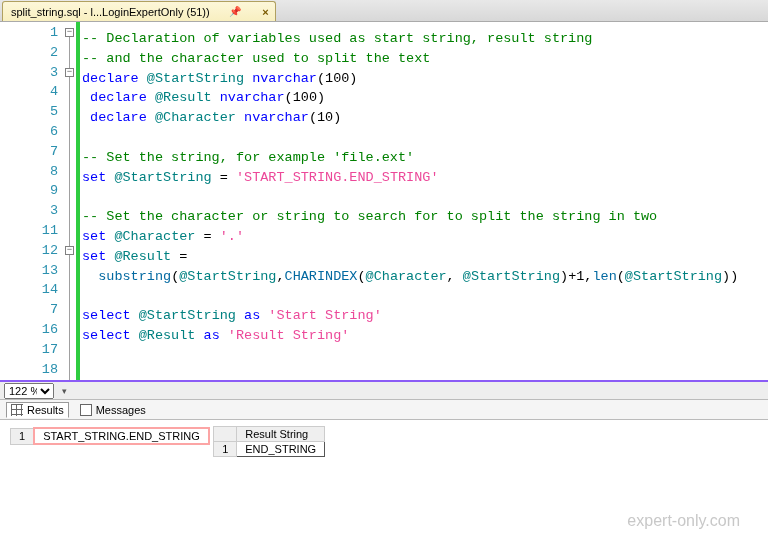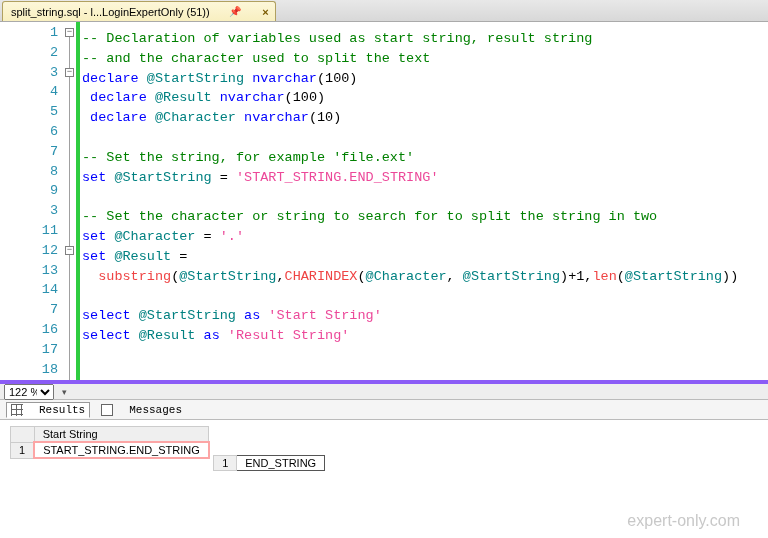--- a/index.html
+++ b/index.html
@@ -93,24 +93,24 @@
   .code {
     padding-top: 7px;
     padding-left: 2px;
     white-space: pre;
     color: #000;
   }
   .code div { height: 19.8px; }
   .kw { color: #0000ff; }
   .str { color: #ec4899; }
   .cmt { color: #008000; }
-  .fn { color: #ef4444; }
+  .fn { color: #0369a1; }
   .sys { color: #008080; }
   .zoom-bar {
-    border-top: 4px solid #8b5cf6;
+    border-top: 2px solid #8b5cf6;
     border-bottom: 1px solid #bbb;
     background: #eee;
     height: 20px;
     display: flex;
     align-items: center;
     padding-left: 4px;
     font-size: 11px;
     gap: 8px;
   }
   .zoom-select {
@@ -123,25 +123,24 @@
     gap: 6px;
     padding: 1px 6px;
     border-bottom: 1px solid #bbb;
     height: 20px;
     align-items: center;
     background: #f5f5f5;
   }
   .rtab {
     display: flex;
     align-items: center;
-    gap: 16px;
+    gap: 4px;
     font-size: 11px;
     padding: 1px 4px;
     border: 1px solid transparent;
-    font-family: Liberation Mono, monospace;
   }
   .rtab.active {
     border: 1px solid #999;
     background: #fff;
     border-bottom-color: #fff;
   }
   .ricon {
     width: 12px;
     height: 12px;
     display: inline-block;
@@ -252,31 +251,31 @@
   </div>
   <div class="rtab">
     <span class="ricon ricon-msg"></span>
     <span>Messages</span>
   </div>
 </div>
 
 <div class="results-panel">
   <table class="grid" style="margin-bottom:12px">
     <tbody>
-        <tr>
-      <th class="corner"></th>
-      <th>Start String</th>
-    </tr>
     <tr>
       <td class="rowhdr">1</td>
       <td style="border:2px solid #fca5a5">START_STRING.END_STRING</td>
     </tr>
   </tbody></table>
   <table class="grid">
     <tbody>
+        <tr>
+      <th class="corner"></th>
+      <th>Result String</th>
+    </tr>
     <tr>
       <td class="rowhdr">1</td>
       <td style="border:1px solid #555">END_STRING</td>
     </tr>
   </tbody></table>
 </div>
 
 <div class="watermark">expert-only.com</div>
 
 </body></html>

